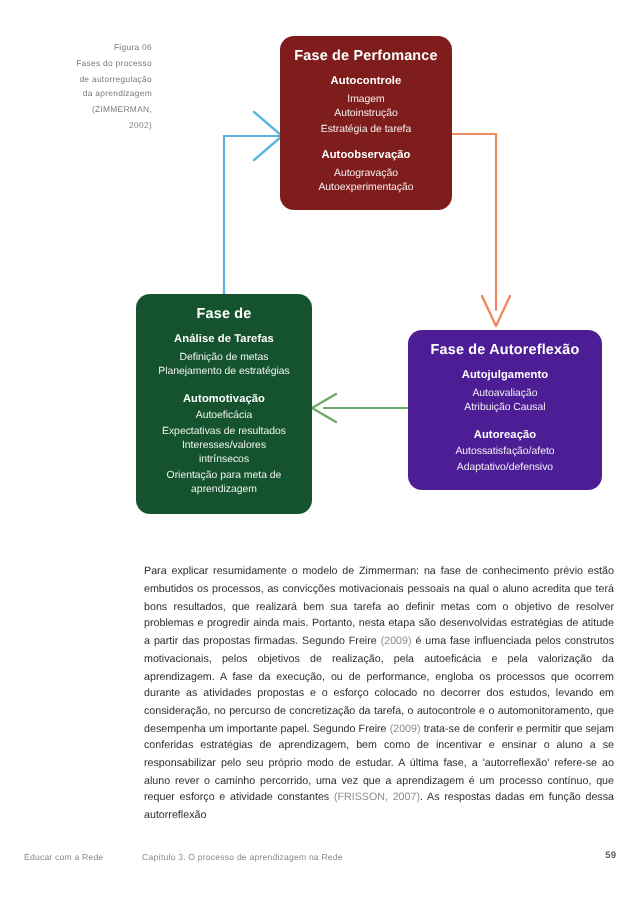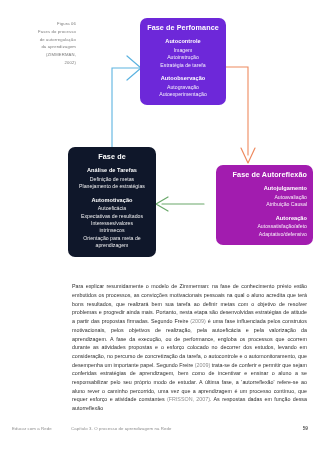--- a/index.html
+++ b/index.html
@@ -75,36 +75,35 @@
     font-size: 5.2px;
     line-height: 1.42;
     opacity: 0.93;
   }
 
   
   #box-performance {
     left: 140px;
     top: 18px;
     width: 86px;
-    background: #6d28d9;
+    background: #7f1d1d;
   }
   
   #box-previo {
     left: 68px;
     top: 147px;
     width: 88px;
-    background: #0f172a;
+    background: #14532d;
   }
   
   #box-reflexao {
-    left: 216px;
+    left: 204px;
     top: 165px;
     width: 97px;
-    background: #a21caf;
-    text-align: right;
+    background: #4c1d95;
   }
 
   
   .body-copy {
     position: absolute;
     left: 72px;
     top: 277px;
     width: 235px;
     font-size: 5.35px;
     line-height: 1.63;

